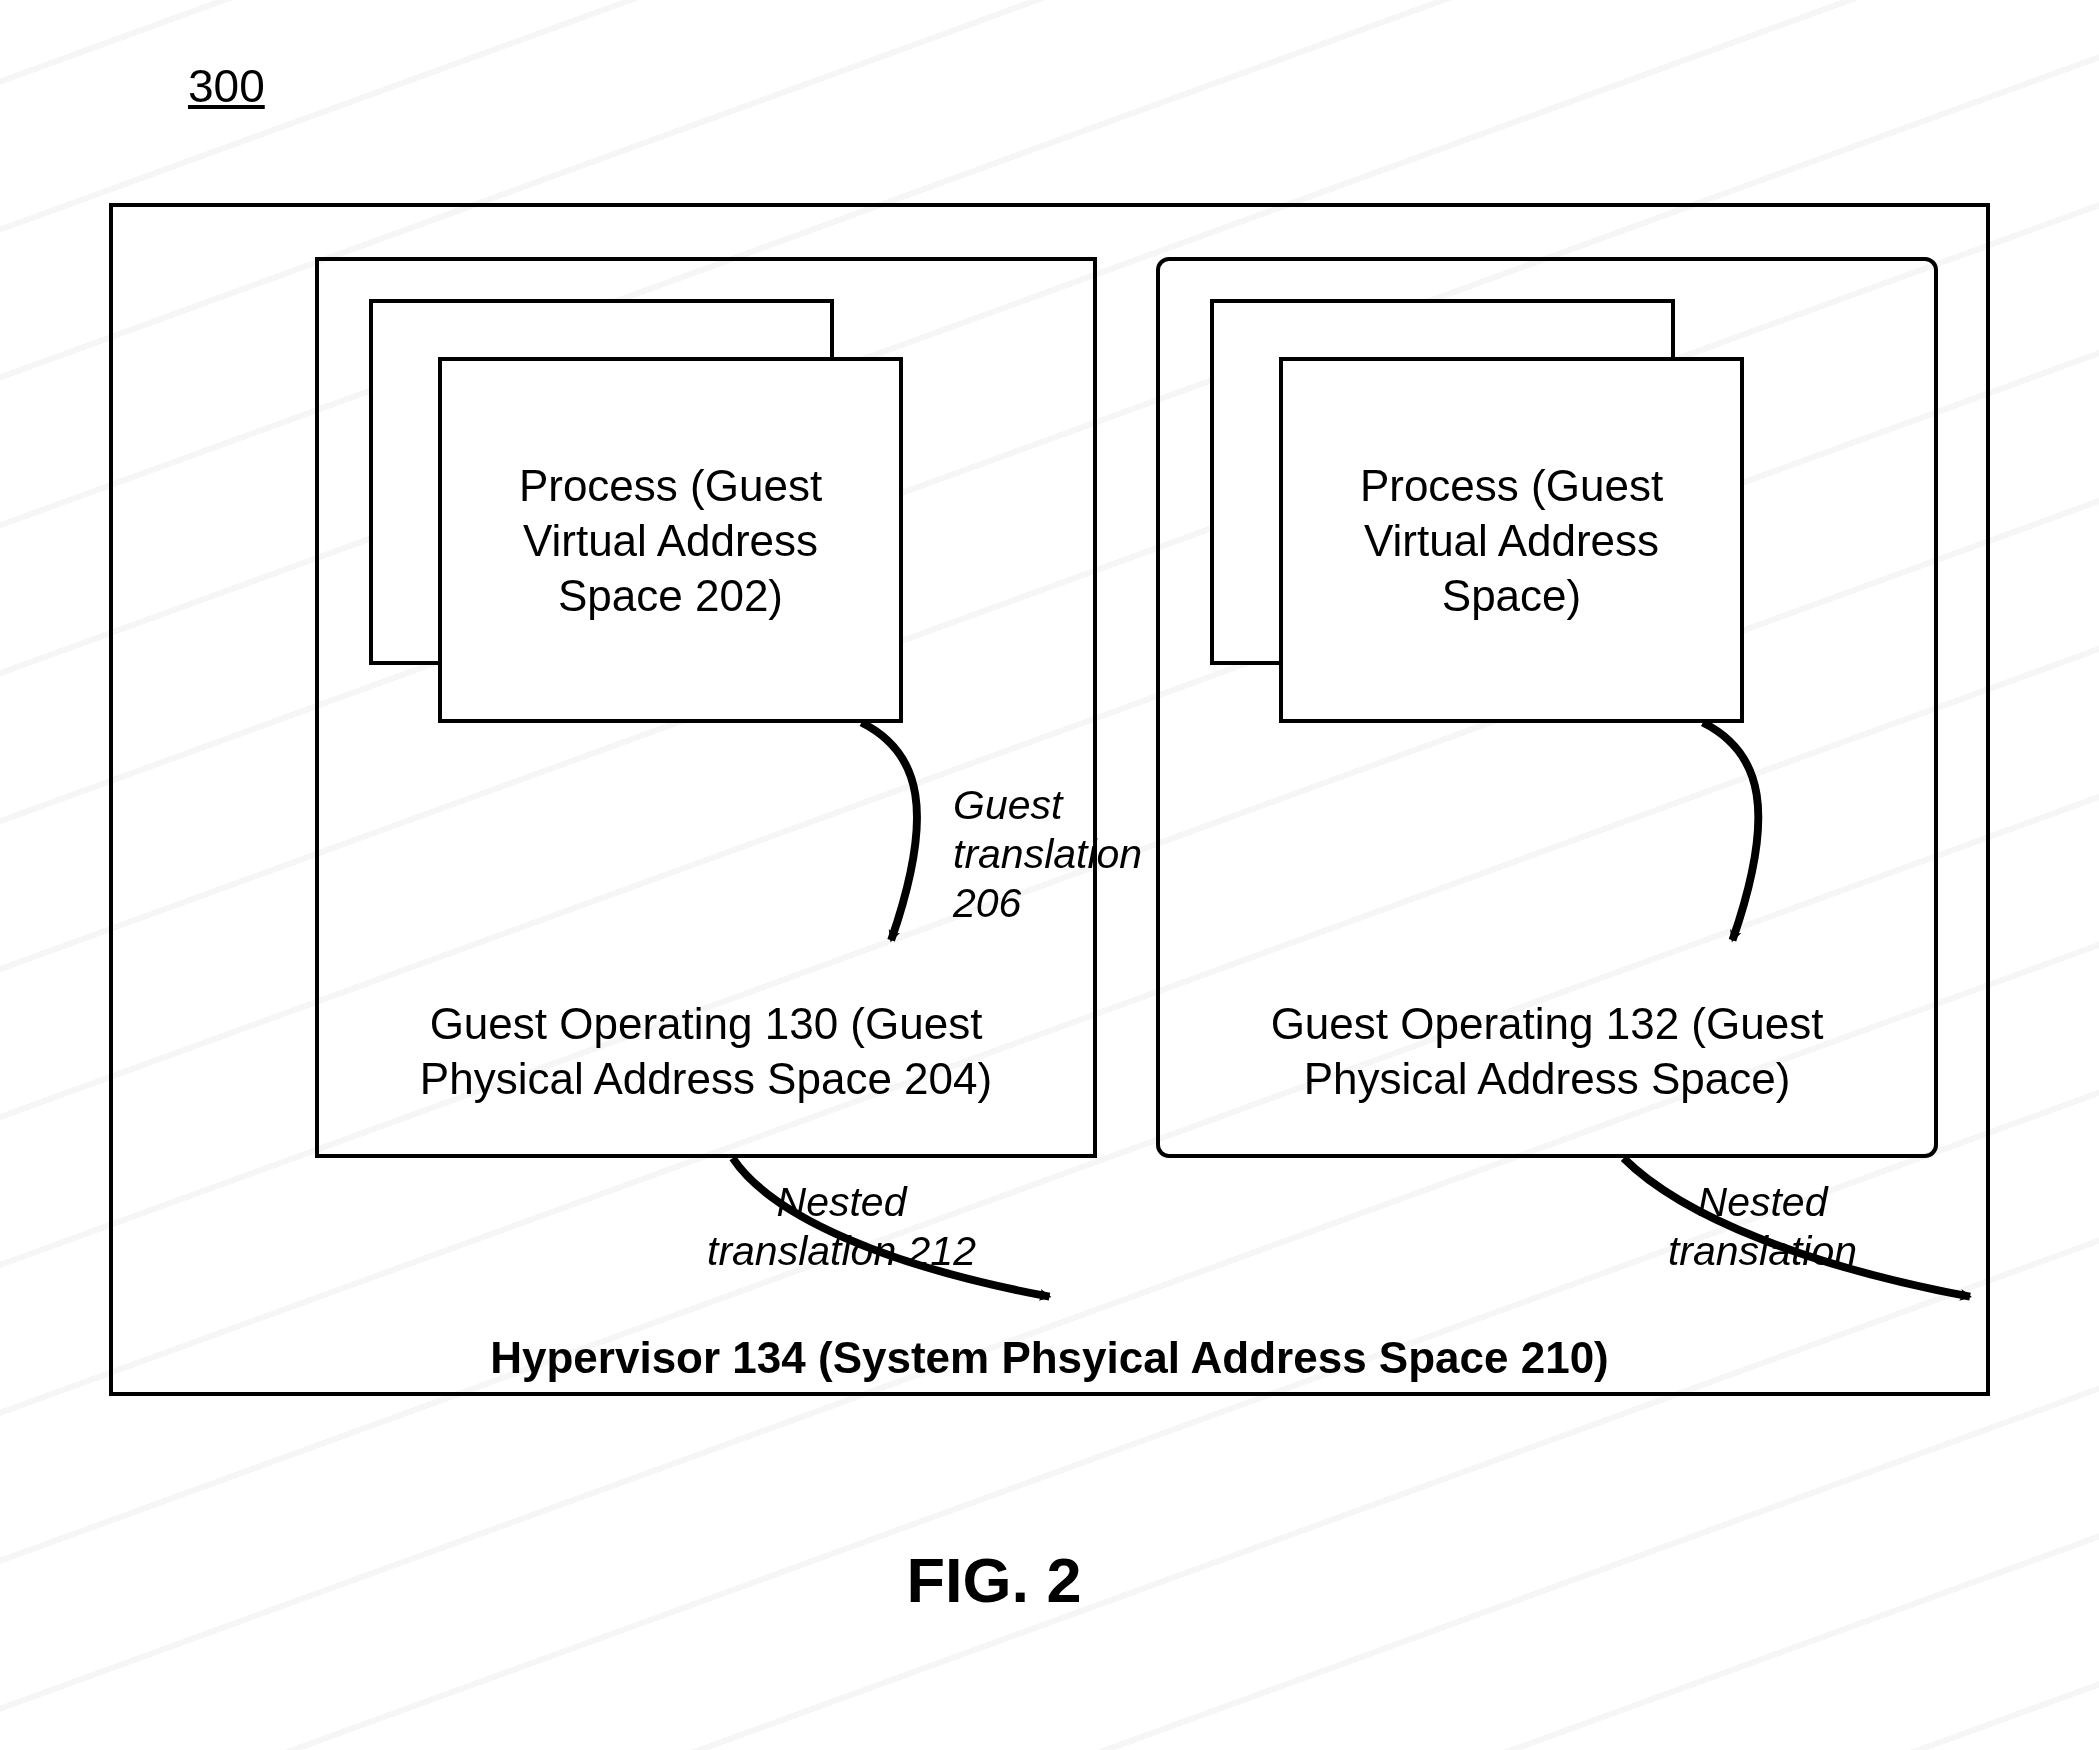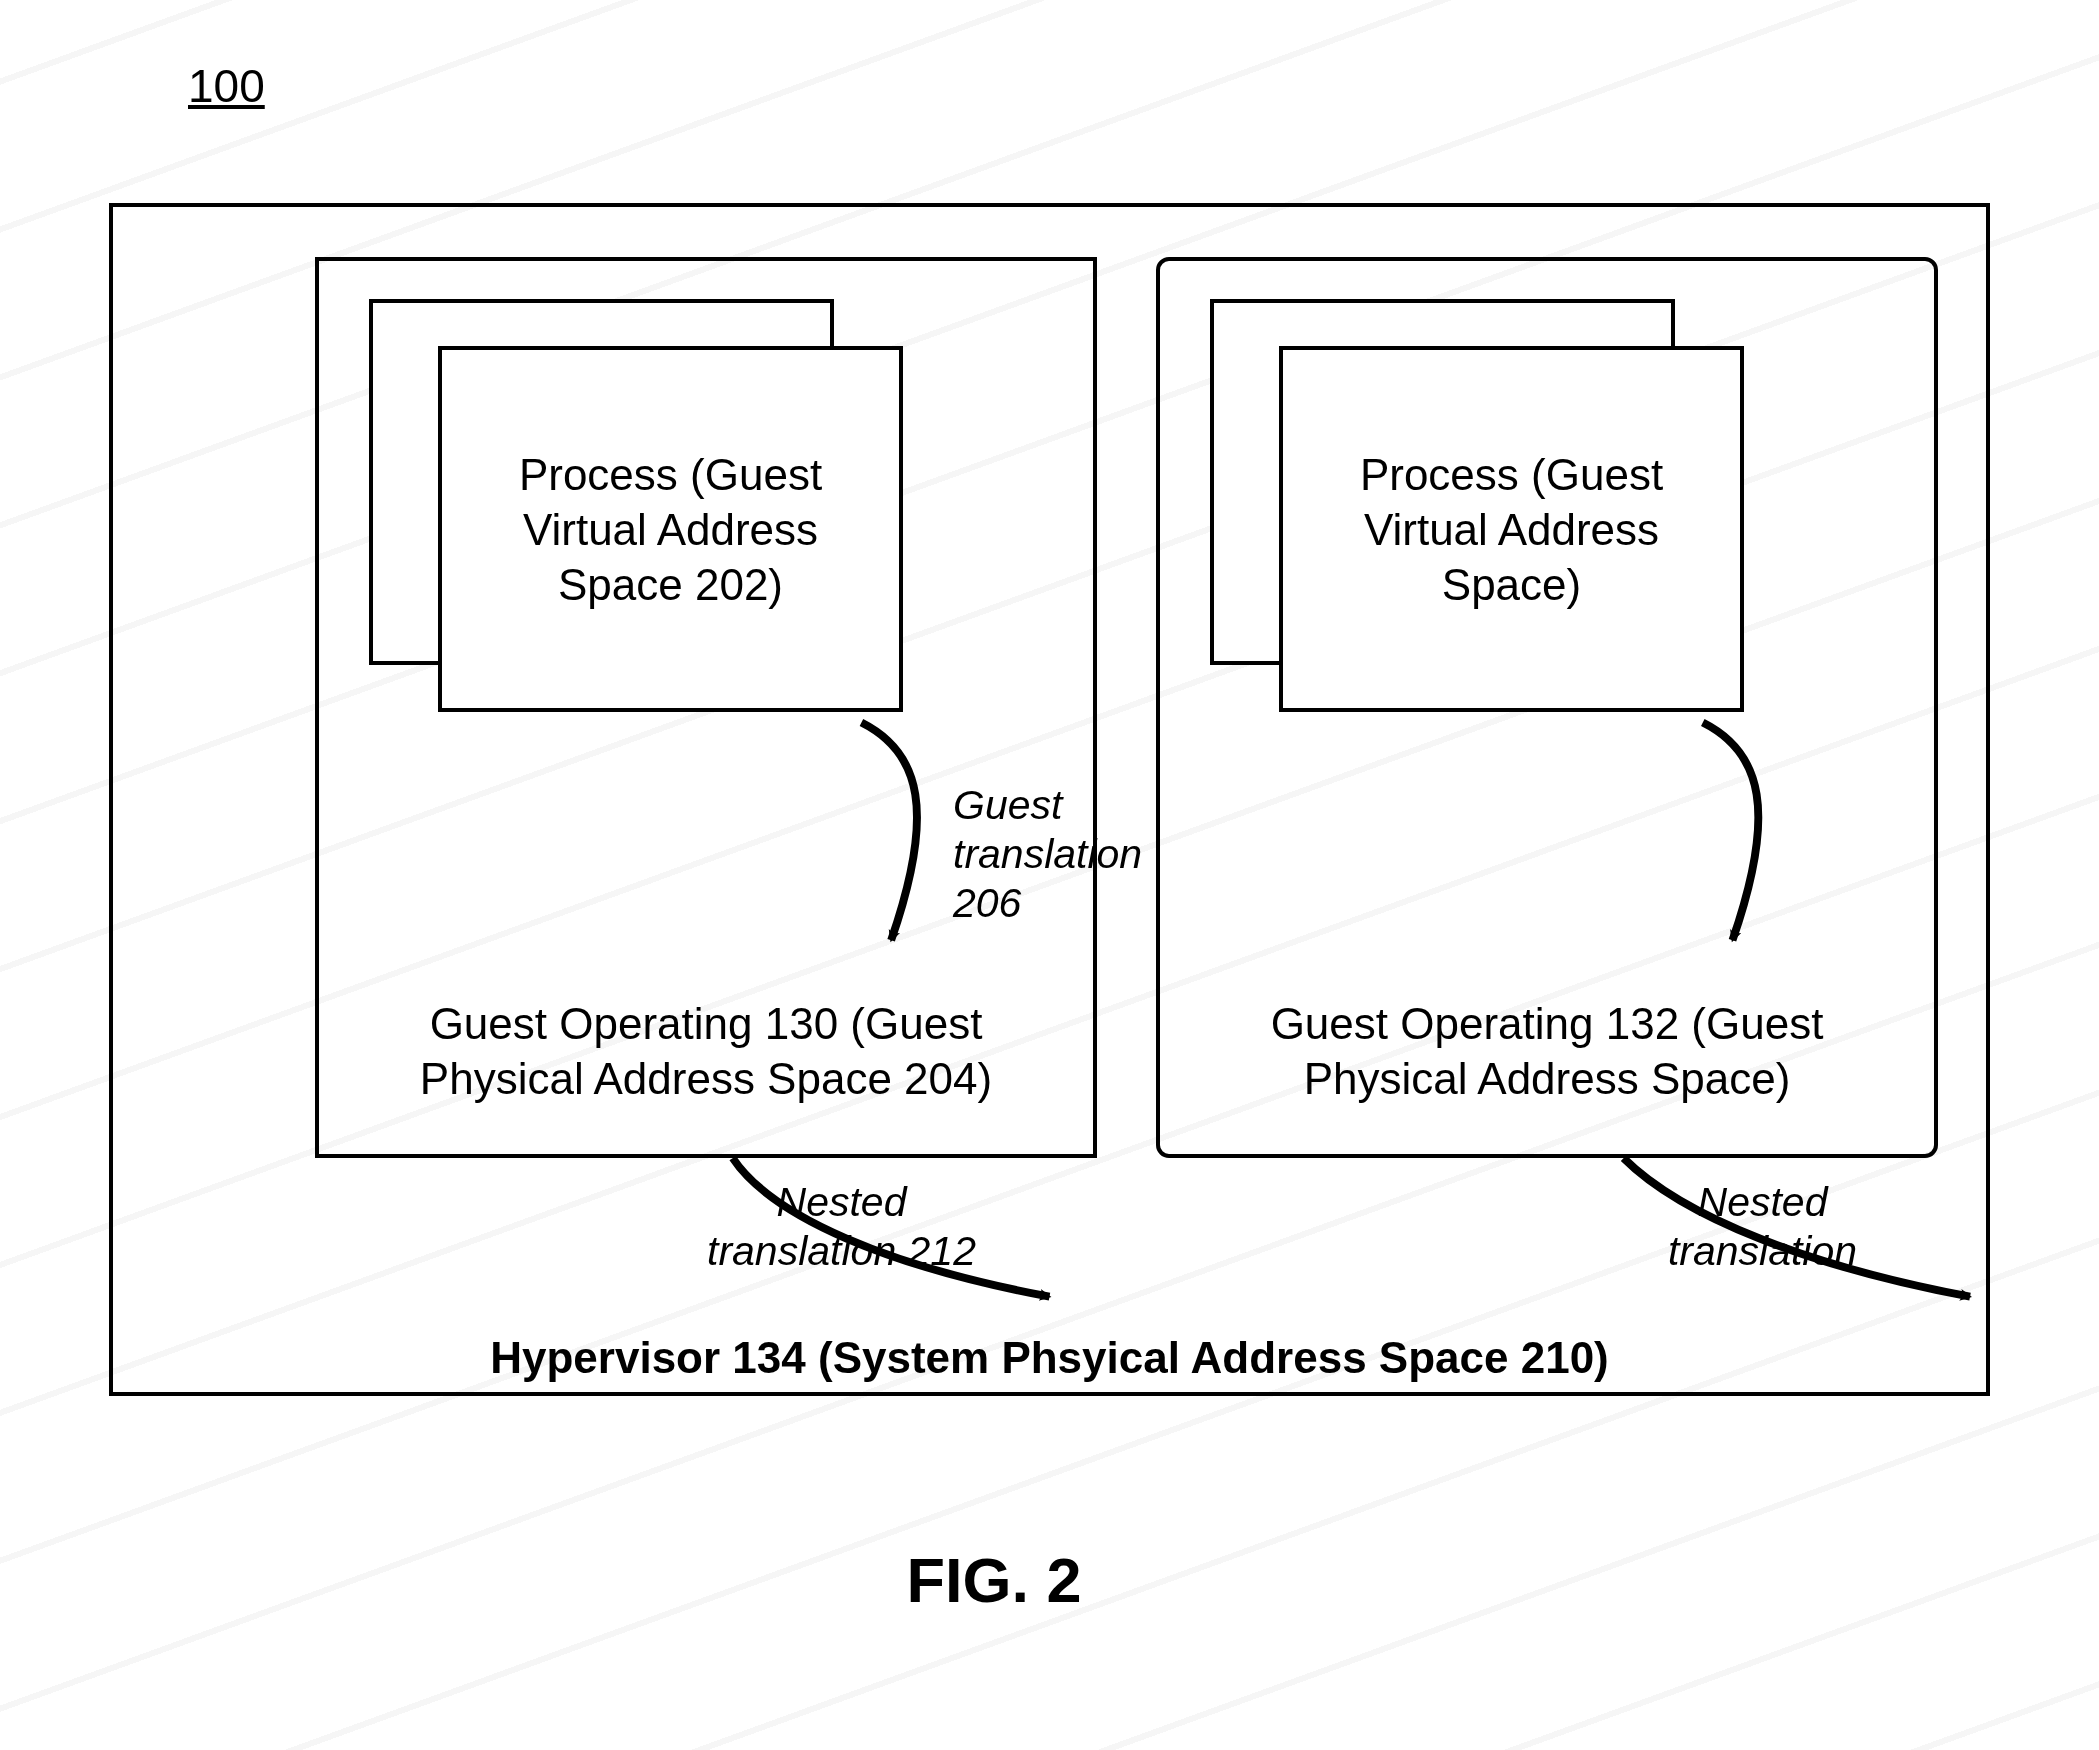--- a/index.html
+++ b/index.html
@@ -69,21 +69,21 @@
     top: 38px;
     width: 465px;
     height: 366px;
     border: 4px solid #000;
     background: #ffffff;
     box-sizing: border-box;
   }
   .process-front {
     position: absolute;
     left: 119px;
-    top: 85px;
+    top: 96px;
     width: 465px;
     height: 366px;
     border: 4px solid #000;
     background: #ffffff;
     box-sizing: border-box;
     display: flex;
     align-items: center;
     justify-content: center;
     text-align: center;
     font-size: 44px;
@@ -154,21 +154,21 @@
     width: 2100px;
     height: 1750px;
     pointer-events: none;
   }
 </style>
 </head>
 <body>
 
 <div class="canvas hatched">
 
-  <div class="fig-number">100</div>
+  <div class="fig-number">300</div>
 
   <div class="outer-box"></div>
 
   <div class="guest-os-box guest-os-left">
     <div class="process-back"></div>
     <div class="process-front">
       <span>Process (Guest Virtual Address Space 202)</span>
     </div>
     <div class="guest-translation-label">Guest translation 206</div>
     <div class="guest-os-text">Guest Operating 130 (Guest Physical Address Space 204)</div>

